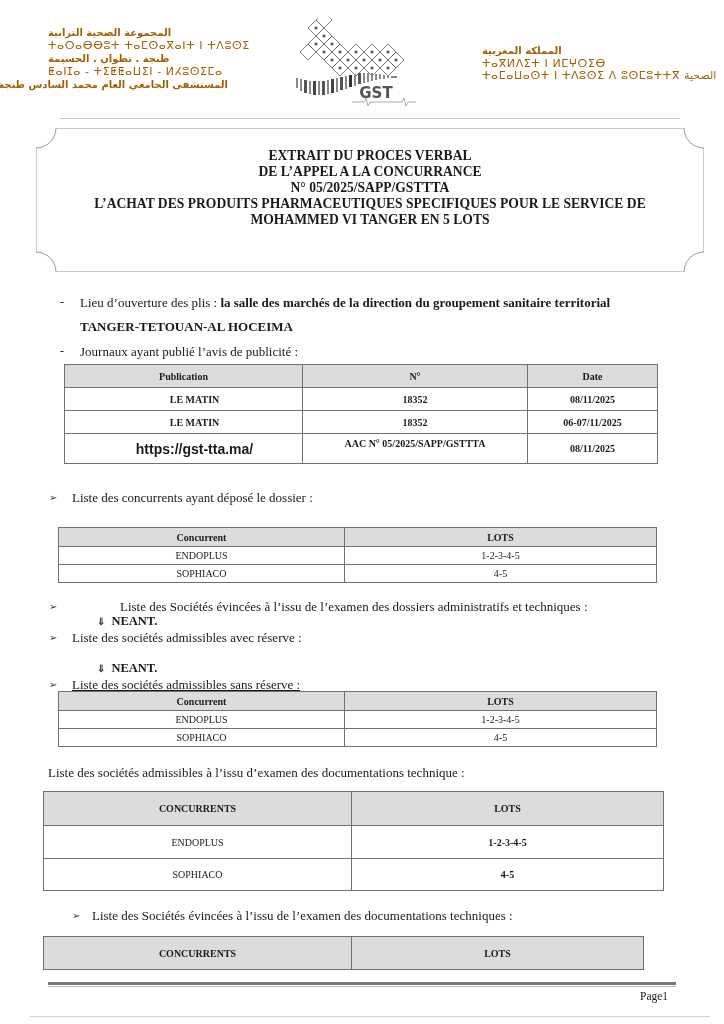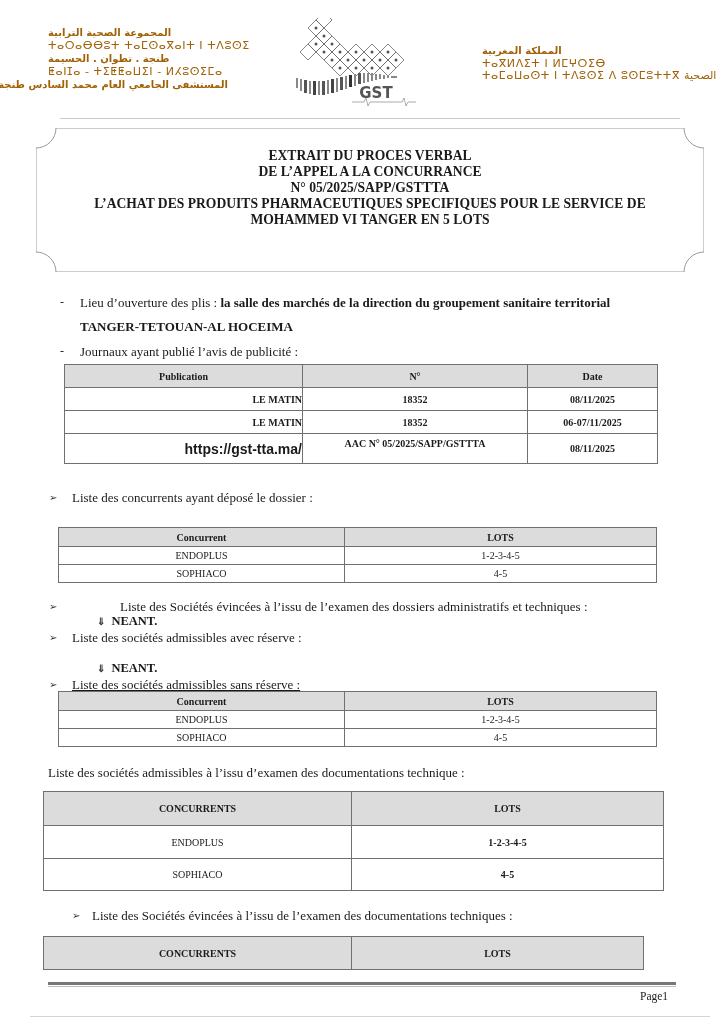--- a/index.html
+++ b/index.html
@@ -27,21 +27,21 @@
   .arrow { position: absolute; font-size: 10px; color: #333; }
   .underline { text-decoration: underline; }
   .neant { position: absolute; font-weight: bold; font-size: 12.5px; white-space: nowrap; }
   .neant .dn { font-size: 10px; margin-right: 6px; color: #333; }
 
   
   table { position: absolute; border-collapse: collapse; table-layout: fixed; }
   td, th { border: 1px solid #707070; padding: 0; font-size: 10px; white-space: nowrap; overflow: hidden; }
   th { background: #dcdcdc; font-weight: bold; text-align: center; }
   td.c { text-align: center; }
-  td.l { text-align: right; padding-left: 22px; }
+  td.l { text-align: center; padding-left: 22px; }
   .b { font-weight: bold; }
 
   .footer-rule { position: absolute; left: 48px; top: 982px; width: 628px; height: 3px; background: #777; }
   .footer-rule2 { position: absolute; left: 48px; top: 986px; width: 628px; height: 1px; background: #bbb; }
   .page-num { position: absolute; left: 640px; top: 990px; font-size: 11.5px; }
   .bottom-rule { position: absolute; left: 30px; top: 1016px; width: 680px; height: 1px; background: #d4d4d4; }
 </style>
 </head>
 <body>
 

